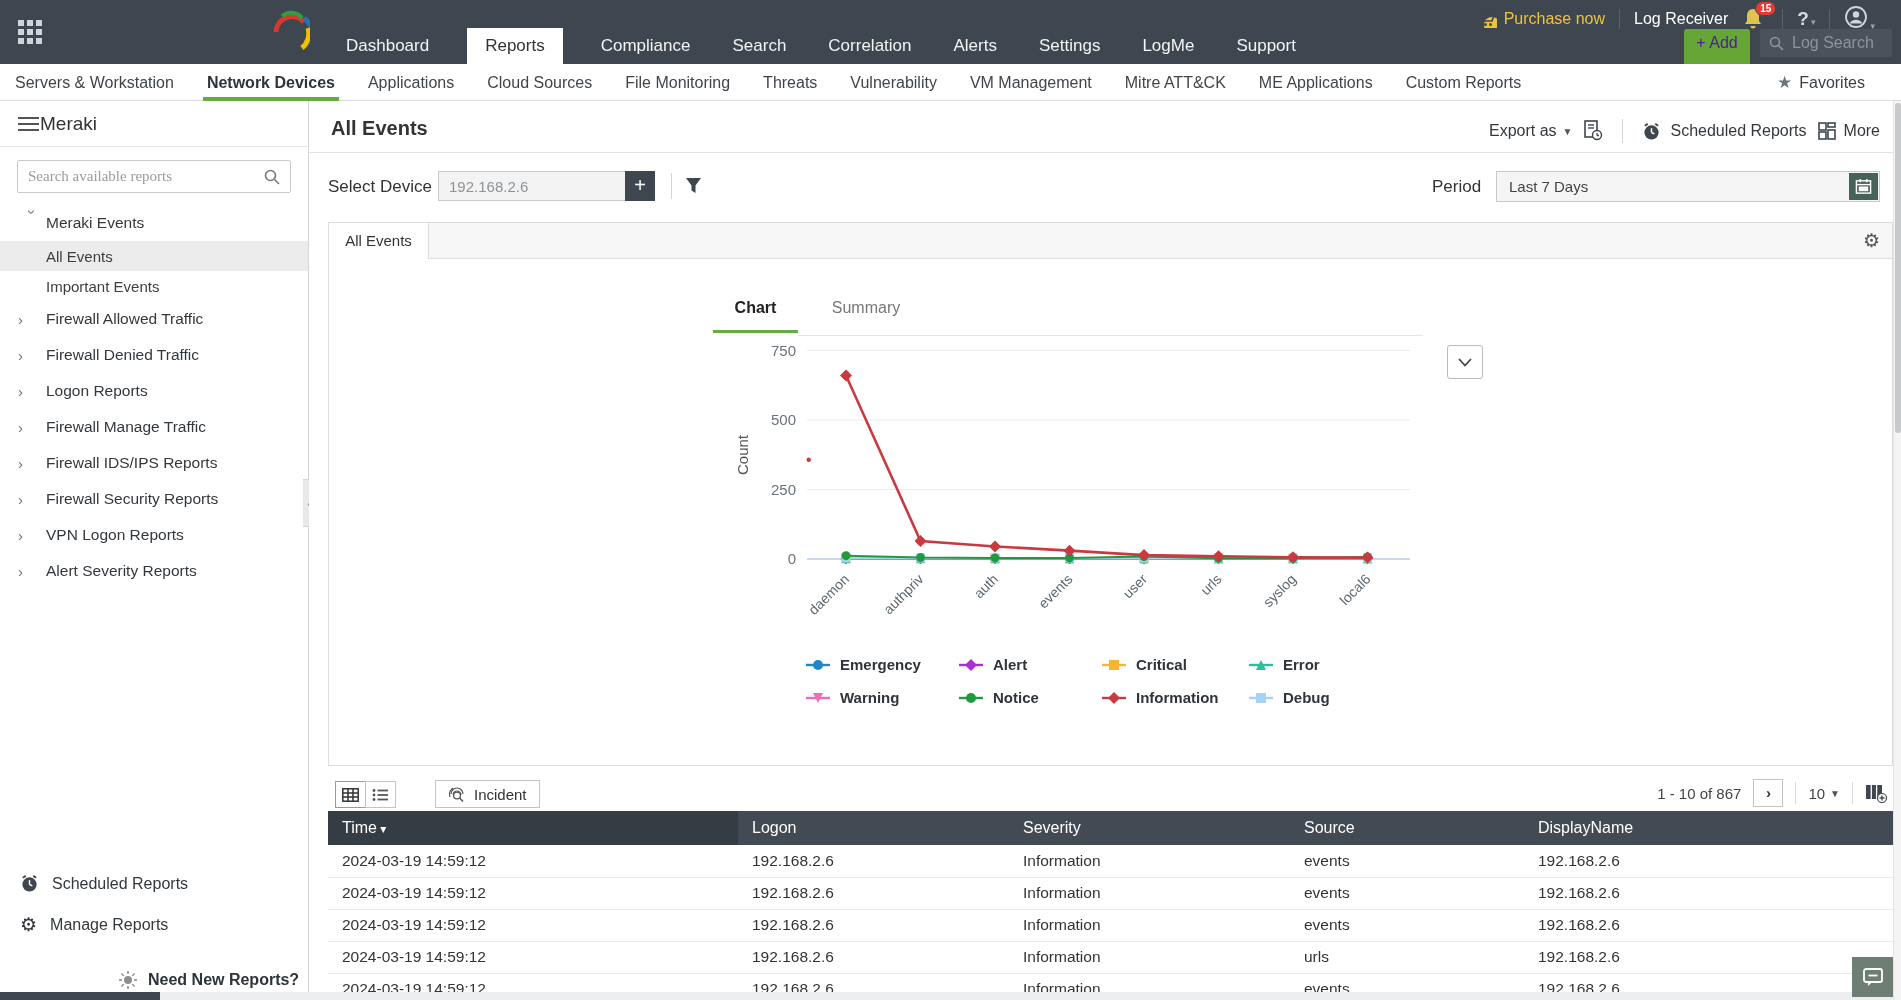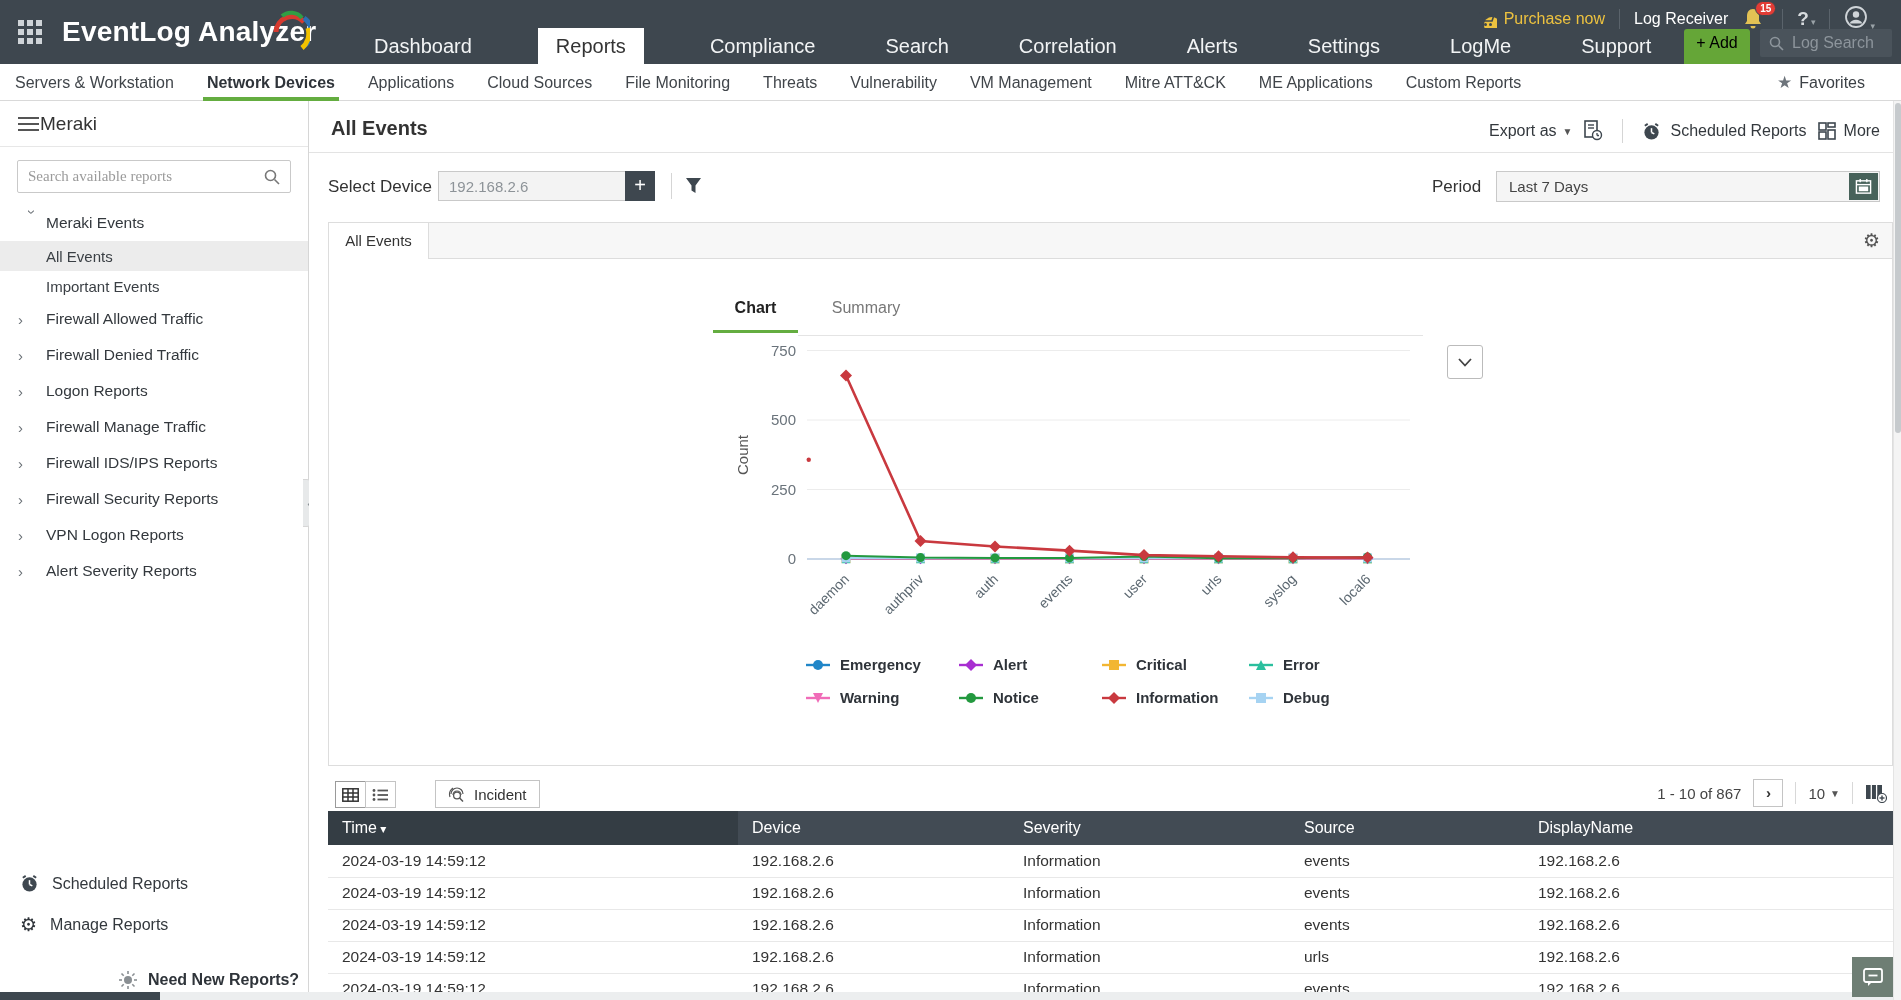--- a/index.html
+++ b/index.html
@@ -7,33 +7,33 @@
   body { font-family:"Liberation Sans", sans-serif; background:#fff; position:relative; color:#333; }
 
   
   #topbar { position:absolute; left:0; top:0; width:1901px; height:64px; background:#3e474f; }
   .waffle { position:absolute; left:18px; top:20px; width:26px; height:26px; display:grid;
             grid-template-columns:repeat(3,6px); grid-template-rows:repeat(3,6px); gap:3px; }
   .waffle span { background:#cfd4d8; }
   .logo-text { position:absolute; left:62px; top:16px; font-size:28px; font-weight:bold; color:#fff; letter-spacing:0.2px; }
   .logo-swirl { position:absolute; left:268px; top:6px; }
   #topnav { position:absolute; left:342px; bottom:0; height:36px; display:flex; gap:34px; align-items:stretch; }
-  .navitem { color:#f2f4f5; font-size:20px; display:flex; align-items:center; padding:0 4px; cursor:pointer;margin-left:28px; }
+  .navitem { color:#f2f4f5; font-size:17px; display:flex; align-items:center; padding:0 4px; cursor:pointer; }
   .navitem.active { background:#fff; color:#333; padding:0 18px; }
   #topbar-right1 { position:absolute; right:26px; top:6px; height:26px; display:flex; align-items:center; gap:14px; }
   .tb-divider { width:1px; height:20px; background:#5a636b; }
   .purchase { color:#edc23f; font-size:16px; display:flex; align-items:center; gap:7px; }
   .logreceiver { color:#fff; font-size:16px; }
   .bell-wrap { position:relative; width:26px; height:24px; }
   .badge { position:absolute; top:-6px; right:-8px; background:#e23c35; color:#fff; border-radius:9px;
            font-size:10px; padding:1px 4px; border:1px solid #3e474f; font-weight:bold; }
   .help-q { color:#d7dbde; font-size:19px; font-weight:bold; }
   .mini-caret { color:#9aa2a8; font-size:9px; margin-left:2px; }
   #add-btn { position:absolute; right:151px; top:29px; width:66px; height:40px; background:#65a637; border-radius:3px;
-             color:#000000; font-size:16px; text-align:center; line-height:28px; cursor:pointer; }
+             color:#4c1d95; font-size:16px; text-align:center; line-height:28px; cursor:pointer; }
   #logsearch { position:absolute; right:9px; top:29px; width:132px; height:28px; background:#4a535b; border-radius:2px;
                display:flex; align-items:center; gap:8px; padding:0 9px; color:#8d959c; font-size:16px; }
 
   
   #subnav { position:absolute; left:0; top:64px; width:1901px; height:37px; background:#fff; border-bottom:1px solid #d9d9d9; }
   #subnav-items { position:absolute; left:15px; top:0; height:37px; display:flex; gap:33px; }
   .subitem { font-size:16px; color:#40454a; display:flex; align-items:center; position:relative; cursor:pointer; white-space:nowrap; }
   .subitem.active { font-weight:bold; color:#2f343a; }
   .subitem.active::after { content:""; position:absolute; left:-4px; right:-4px; bottom:0; height:4px; background:#64ad40; }
   #favorites { position:absolute; right:36px; top:0; height:37px; display:flex; align-items:center; gap:7px;
@@ -147,21 +147,20 @@
     <span></span>
       <span></span>
       <span></span>
       <span></span>
       <span></span>
       <span></span>
       <span></span>
       <span></span>
       <span></span>
   </div>
-  <div class="logo-text">EventLog Analyzer</div>
   <div class="logo-swirl">
     <svg width="42" height="50" viewBox="0 0 42 50">
       <path d="M 8 26 A 16 16 0 0 1 36 16" fill="none" stroke="#d63a2f" stroke-width="5"></path>
       <path d="M 14 10 A 14 14 0 0 1 34 12" fill="none" stroke="#2f9e44" stroke-width="4"></path>
       <path d="M 36 12 A 17 17 0 0 1 36 40" fill="none" stroke="#2b6fb3" stroke-width="5"></path>
       <path d="M 34 42 A 19 19 0 0 0 40 22" fill="none" stroke="#f2c200" stroke-width="5"></path>
     </svg>
   </div>
   <div id="topnav">
       <div class="navitem">Dashboard</div>
@@ -626,21 +625,21 @@
       <colgroup>
           <col style="width:410px">
           <col style="width:271px">
           <col style="width:281px">
           <col style="width:234px">
           <col>
         </colgroup>
       <thead>
           <tr id="thead-row">
             <th class="sorted">Time<span style="font-size: 12px;"> ▾</span></th>
-            <th>Device</th>
+            <th>Logon</th>
             <th>Severity</th>
             <th>Source</th>
             <th>DisplayName</th>
           </tr>
         </thead>
       <tbody id="tbody">
           <tr>
             <td>2024-03-19 14:59:12</td>
             <td>192.168.2.6</td>
             <td>Information</td>

